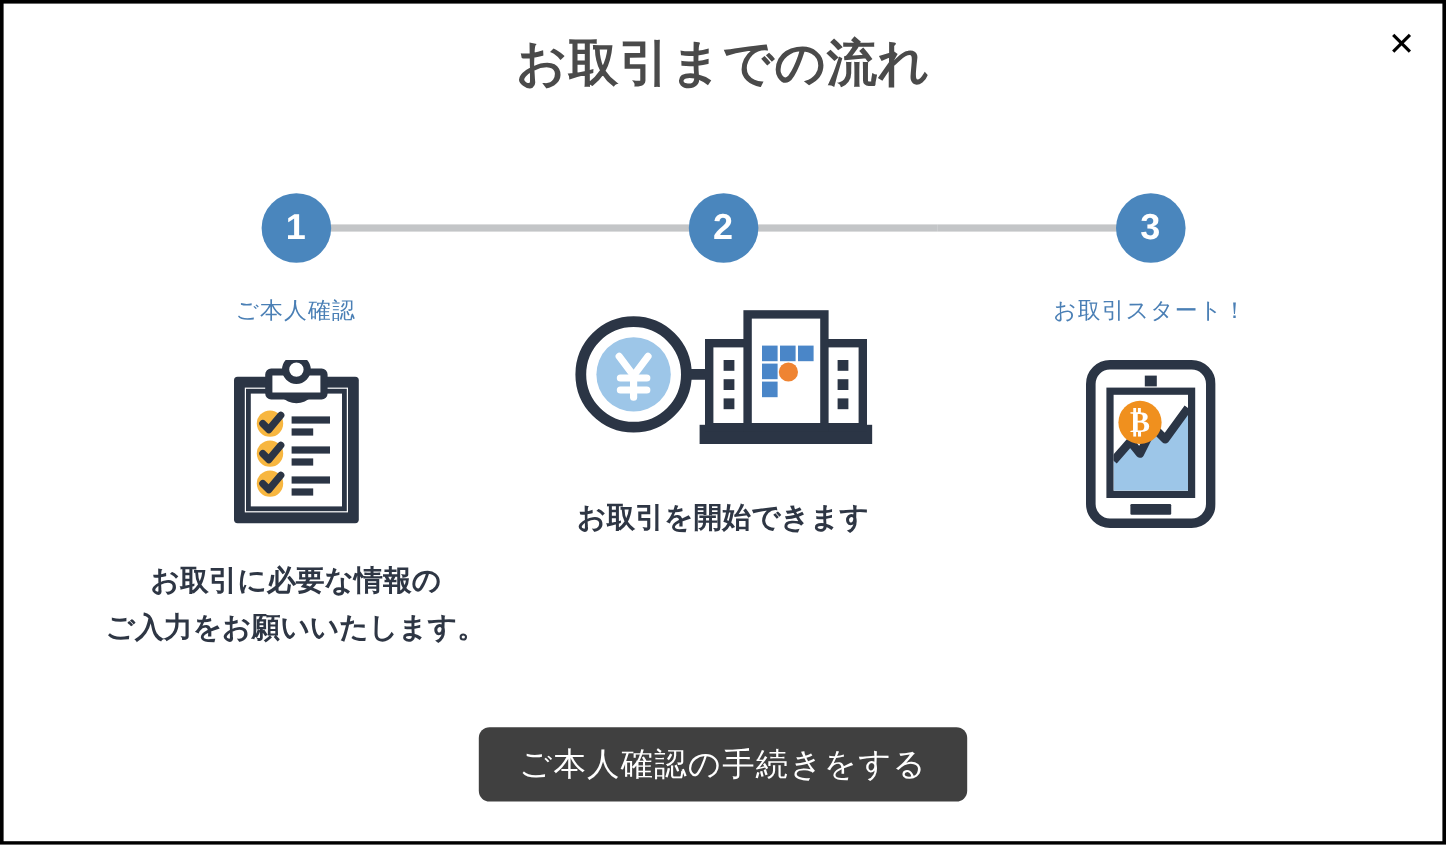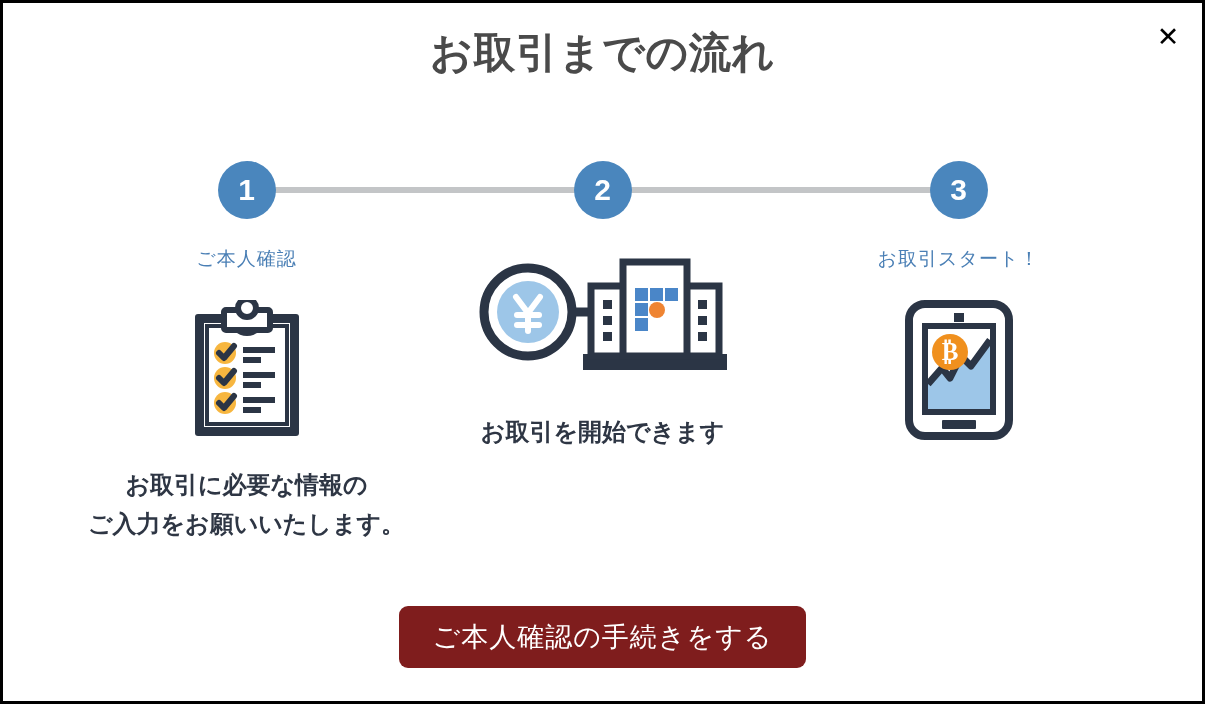--- a/index.html
+++ b/index.html
@@ -123,21 +123,21 @@
     text-align: center;
     white-space: nowrap;
   }
 
   .cta-wrap {
     margin-top: 62px;
     display: flex;
     justify-content: center;
   }
   .cta-button {
-    background: #7f1d1d;
+    background: #404040;
     color: #ffffff;
     border: none;
     border-radius: 9px;
     padding: 0 34px;
     height: 62px;
     font-size: 27px;
     font-family: "Liberation Sans", "DejaVu Sans", sans-serif;
     letter-spacing: 1px;
     cursor: pointer;
     display: flex;

